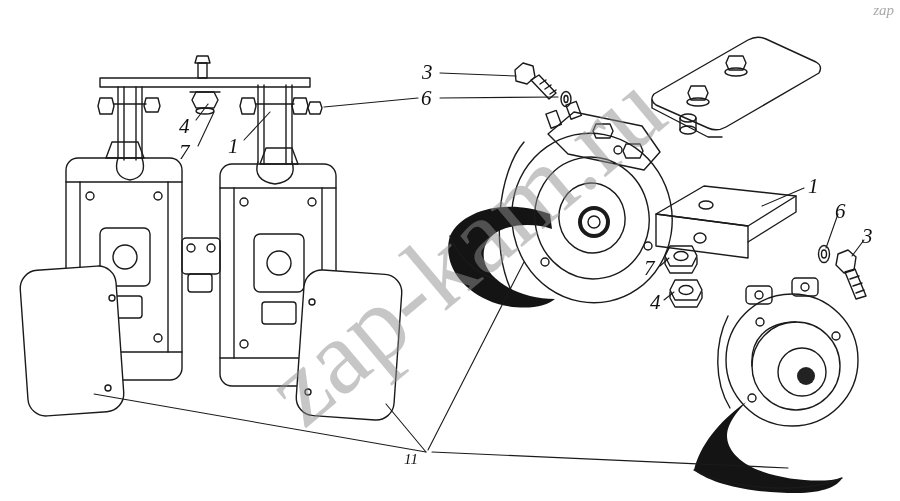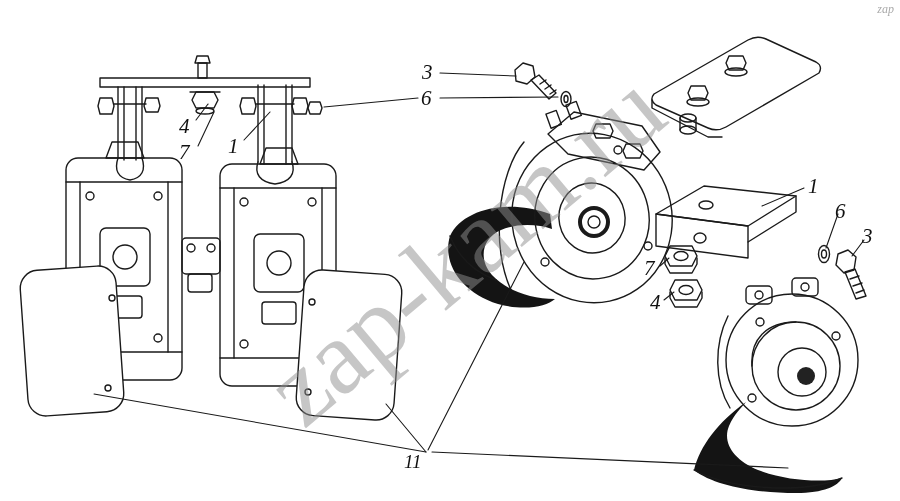--- a/index.html
+++ b/index.html
@@ -5,29 +5,29 @@
   html,body{margin:0;padding:0;background:#fff;}
   .stage{
     position:relative;width:900px;height:501px;background:#ffffff;
     overflow:hidden;font-family:"Liberation Serif",serif;
   }
   .drawing{position:absolute;left:0;top:0;}
   .callout{
     position:absolute;font-style:italic;font-size:21px;line-height:1;
     color:#111;font-family:"Liberation Serif",serif;user-select:none;
   }
-  .callout.big{font-size:19px;}
+  .callout.big{font-size:15px;}
   .watermark{
     position:absolute;left:100px;top:196px;width:730px;text-align:center;
     font-size:106px;line-height:1;color:#8f8f8f;opacity:.5;
     transform:rotate(-40deg);transform-origin:center;
     font-family:"Liberation Serif",serif;pointer-events:none;white-space:nowrap;
   }
   .corner-mark{
-    position:absolute;right:6px;top:2px;font-size:12px;color:#aaa;
+    position:absolute;right:6px;top:2px;font-size:15px;color:#aaa;
     font-style:italic;font-family:"Liberation Serif",serif;
   }
 </style>
 </head>
 <body>
 
 <div class="stage">
 
   <svg class="drawing" width="900" height="501" viewBox="0 0 900 501" xmlns="http://www.w3.org/2000/svg">
     <g stroke="#1a1a1a" stroke-width="1.4" fill="none" stroke-linejoin="round" stroke-linecap="round">

